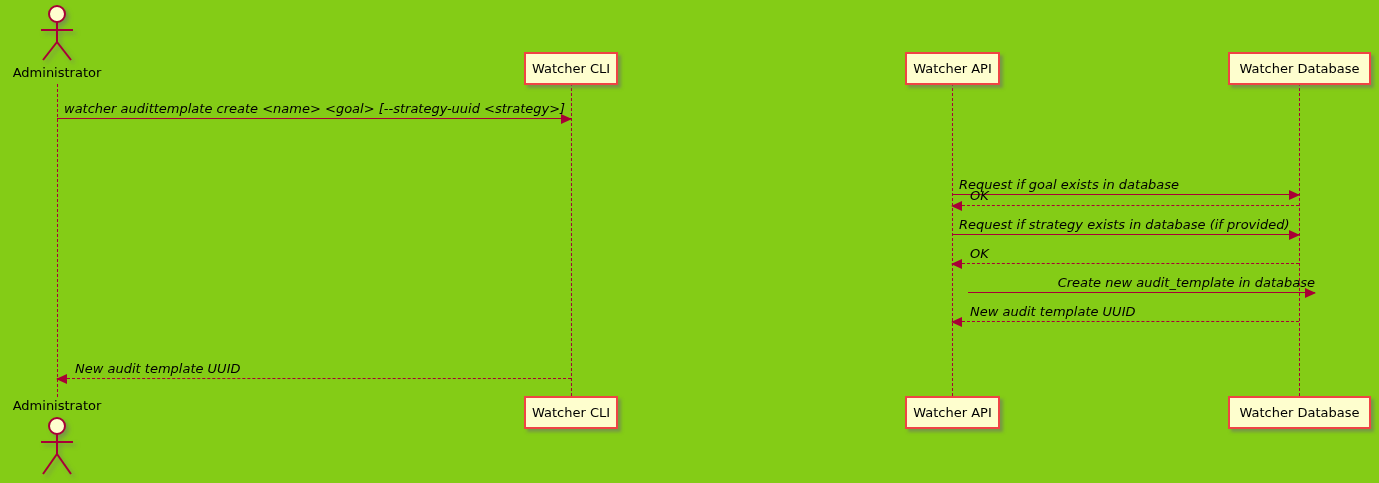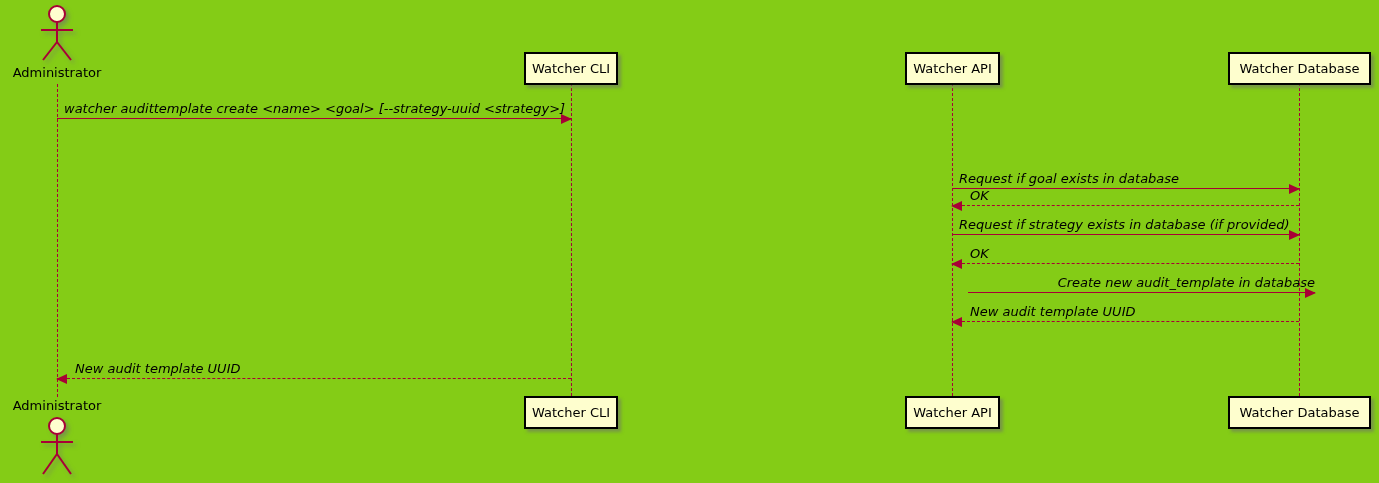--- a/index.html
+++ b/index.html
@@ -15,21 +15,21 @@
   
   .actor-figure { position:absolute; filter:drop-shadow(3px 3px 2px rgba(110,110,110,0.55)); }
   .actor-label {
     position:absolute; width:120px; text-align:center;
     white-space:nowrap; font-size:13px;
   }
   
   .participant {
     position:absolute; height:29px;
     background:#FEFECE;
-    border:2px solid #000000;
+    border:2px solid #ef4444;
     box-shadow:3px 3px 3px rgba(110,110,110,0.55);
     display:flex; align-items:center; justify-content:center;
     font-size:13px; white-space:nowrap;
     box-sizing:content-box;
   }
   
   .lifeline { position:absolute; width:0; border-left:1px dashed #A80036; }
   
   .message { position:absolute; }
   .msg-label {
@@ -80,21 +80,21 @@
     </div>
 
   <div class="message solid ltr" style="left:57px; top:101px; width:514px;">
     <div class="msg-label">watcher audittemplate create &lt;name&gt; &lt;goal&gt; [--strategy-uuid &lt;strategy&gt;]</div>
     <div class="msg-line">
         <span class="arrow-right"></span>
       </div>
   </div>
 
 
-  <div class="message solid ltr" style="left:952px; top:171px; width:347px;">
+  <div class="message solid ltr" style="left:952px; top:177px; width:347px;">
     <div class="msg-label">Request if goal exists in database</div>
     <div class="msg-line">
         <span class="arrow-right"></span>
       </div>
   </div>
 
   <div class="message dashed rtl" style="left:952px; top:188px; width:347px;">
     <div class="msg-label">OK</div>
     <div class="msg-line">
         <span class="arrow-left"></span>

